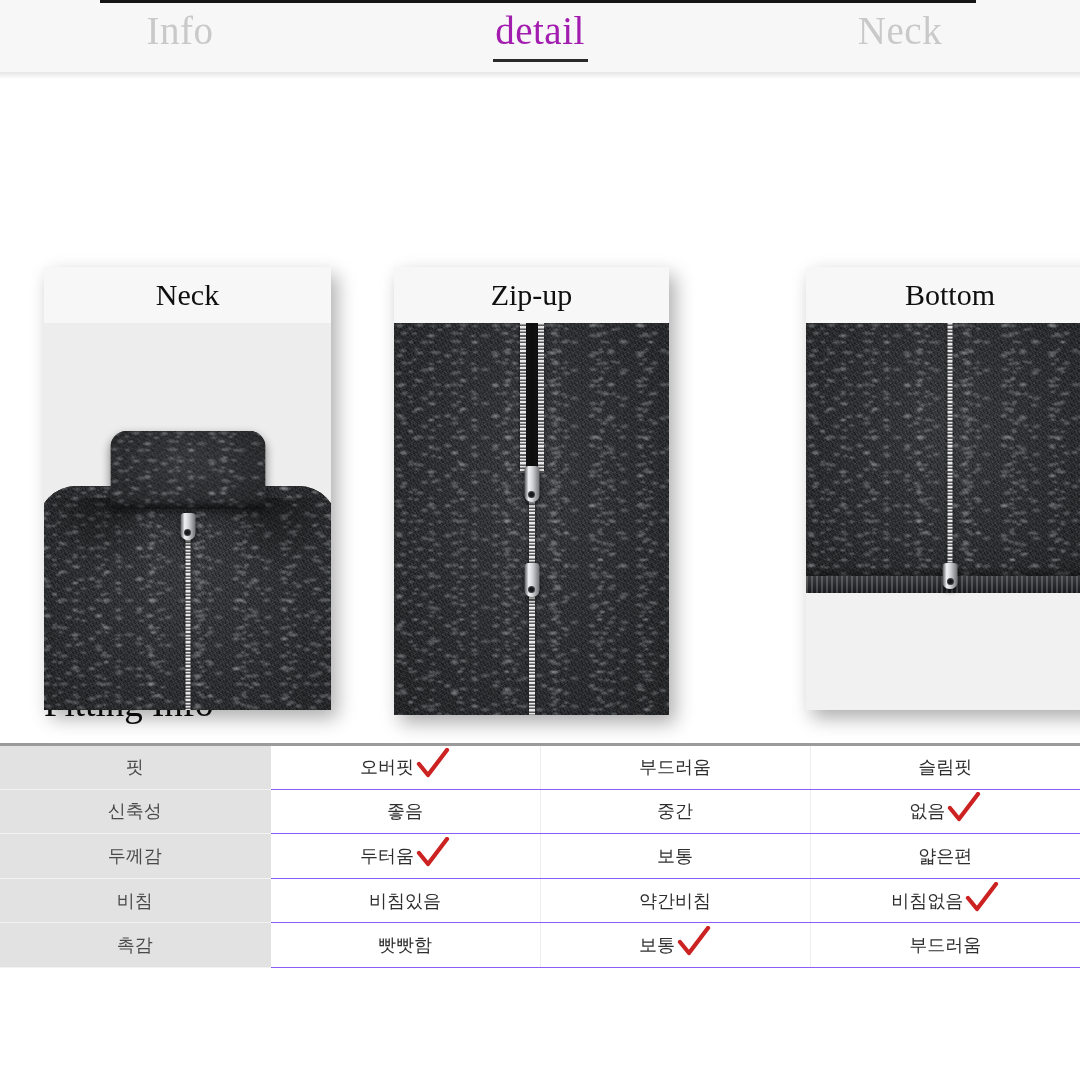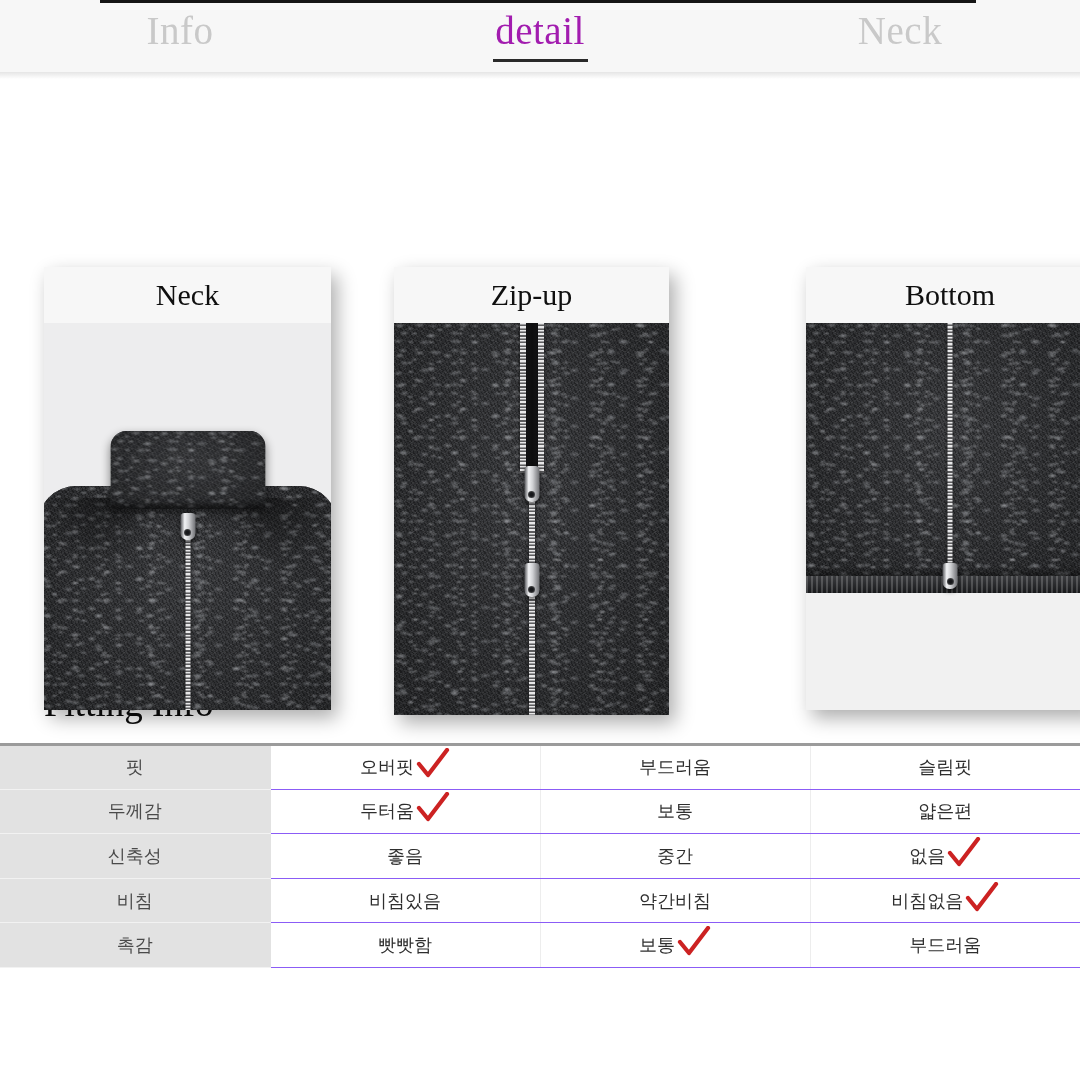--- a/index.html
+++ b/index.html
@@ -374,52 +374,52 @@
           </span></td>
       <td class="opt"><span class="opt-inner">
             <span>부드러움</span>
           </span></td>
       <td class="opt"><span class="opt-inner">
             <span>슬림핏</span>
           </span></td>
     </tr>
 
     <tr>
+      <td class="label-cell">신축성</td>
+      <td class="opt"><span class="opt-inner">
+            <span>좋음</span>
+          </span></td>
+      <td class="opt"><span class="opt-inner">
+            <span>중간</span>
+          </span></td>
+      <td class="opt checked"><span class="opt-inner">
+            <span>없음</span>
+            <svg class="check" viewBox="0 0 34 30">
+              <path d="M3 16 L12 27 L31 2" stroke="#cc2222" stroke-width="4.2" fill="none" stroke-linecap="round" stroke-linejoin="round"></path>
+            </svg>
+          </span></td>
+    </tr>
+
+    <tr>
       <td class="label-cell">두께감</td>
       <td class="opt checked"><span class="opt-inner">
             <span>두터움</span>
             <svg class="check" viewBox="0 0 34 30">
               <path d="M3 16 L12 27 L31 2" stroke="#cc2222" stroke-width="4.2" fill="none" stroke-linecap="round" stroke-linejoin="round"></path>
             </svg>
           </span></td>
       <td class="opt"><span class="opt-inner">
             <span>보통</span>
           </span></td>
       <td class="opt"><span class="opt-inner">
             <span>얇은편</span>
           </span></td>
     </tr>
 
     <tr>
-      <td class="label-cell">신축성</td>
-      <td class="opt"><span class="opt-inner">
-            <span>좋음</span>
-          </span></td>
-      <td class="opt"><span class="opt-inner">
-            <span>중간</span>
-          </span></td>
-      <td class="opt checked"><span class="opt-inner">
-            <span>없음</span>
-            <svg class="check" viewBox="0 0 34 30">
-              <path d="M3 16 L12 27 L31 2" stroke="#cc2222" stroke-width="4.2" fill="none" stroke-linecap="round" stroke-linejoin="round"></path>
-            </svg>
-          </span></td>
-    </tr>
-
-    <tr>
       <td class="label-cell">비침</td>
       <td class="opt"><span class="opt-inner">
             <span>비침있음</span>
           </span></td>
       <td class="opt"><span class="opt-inner">
             <span>약간비침</span>
           </span></td>
       <td class="opt checked"><span class="opt-inner">
             <span>비침없음</span>
             <svg class="check" viewBox="0 0 34 30">

